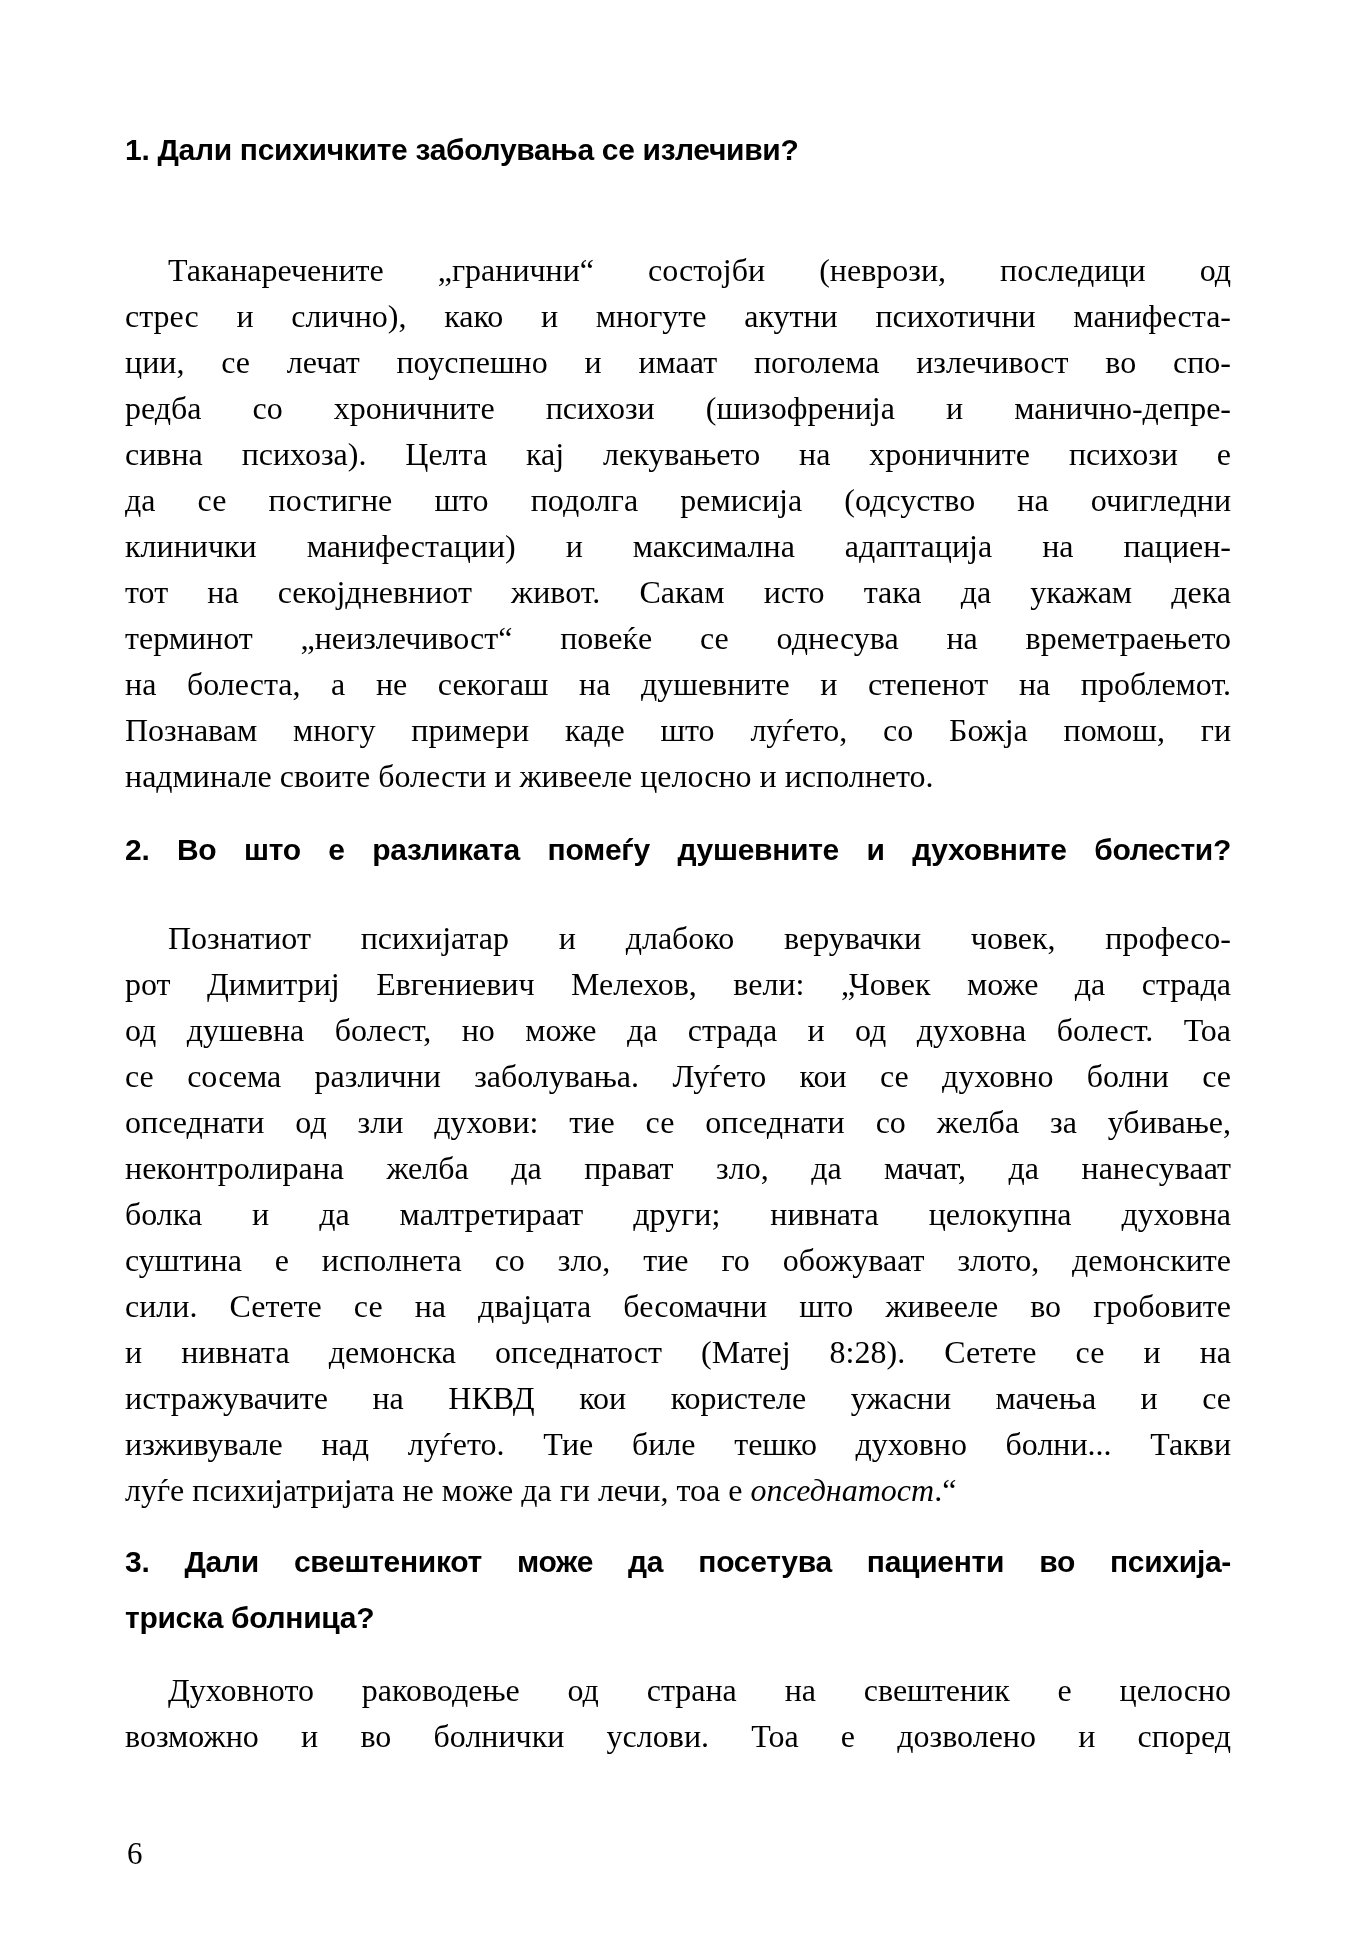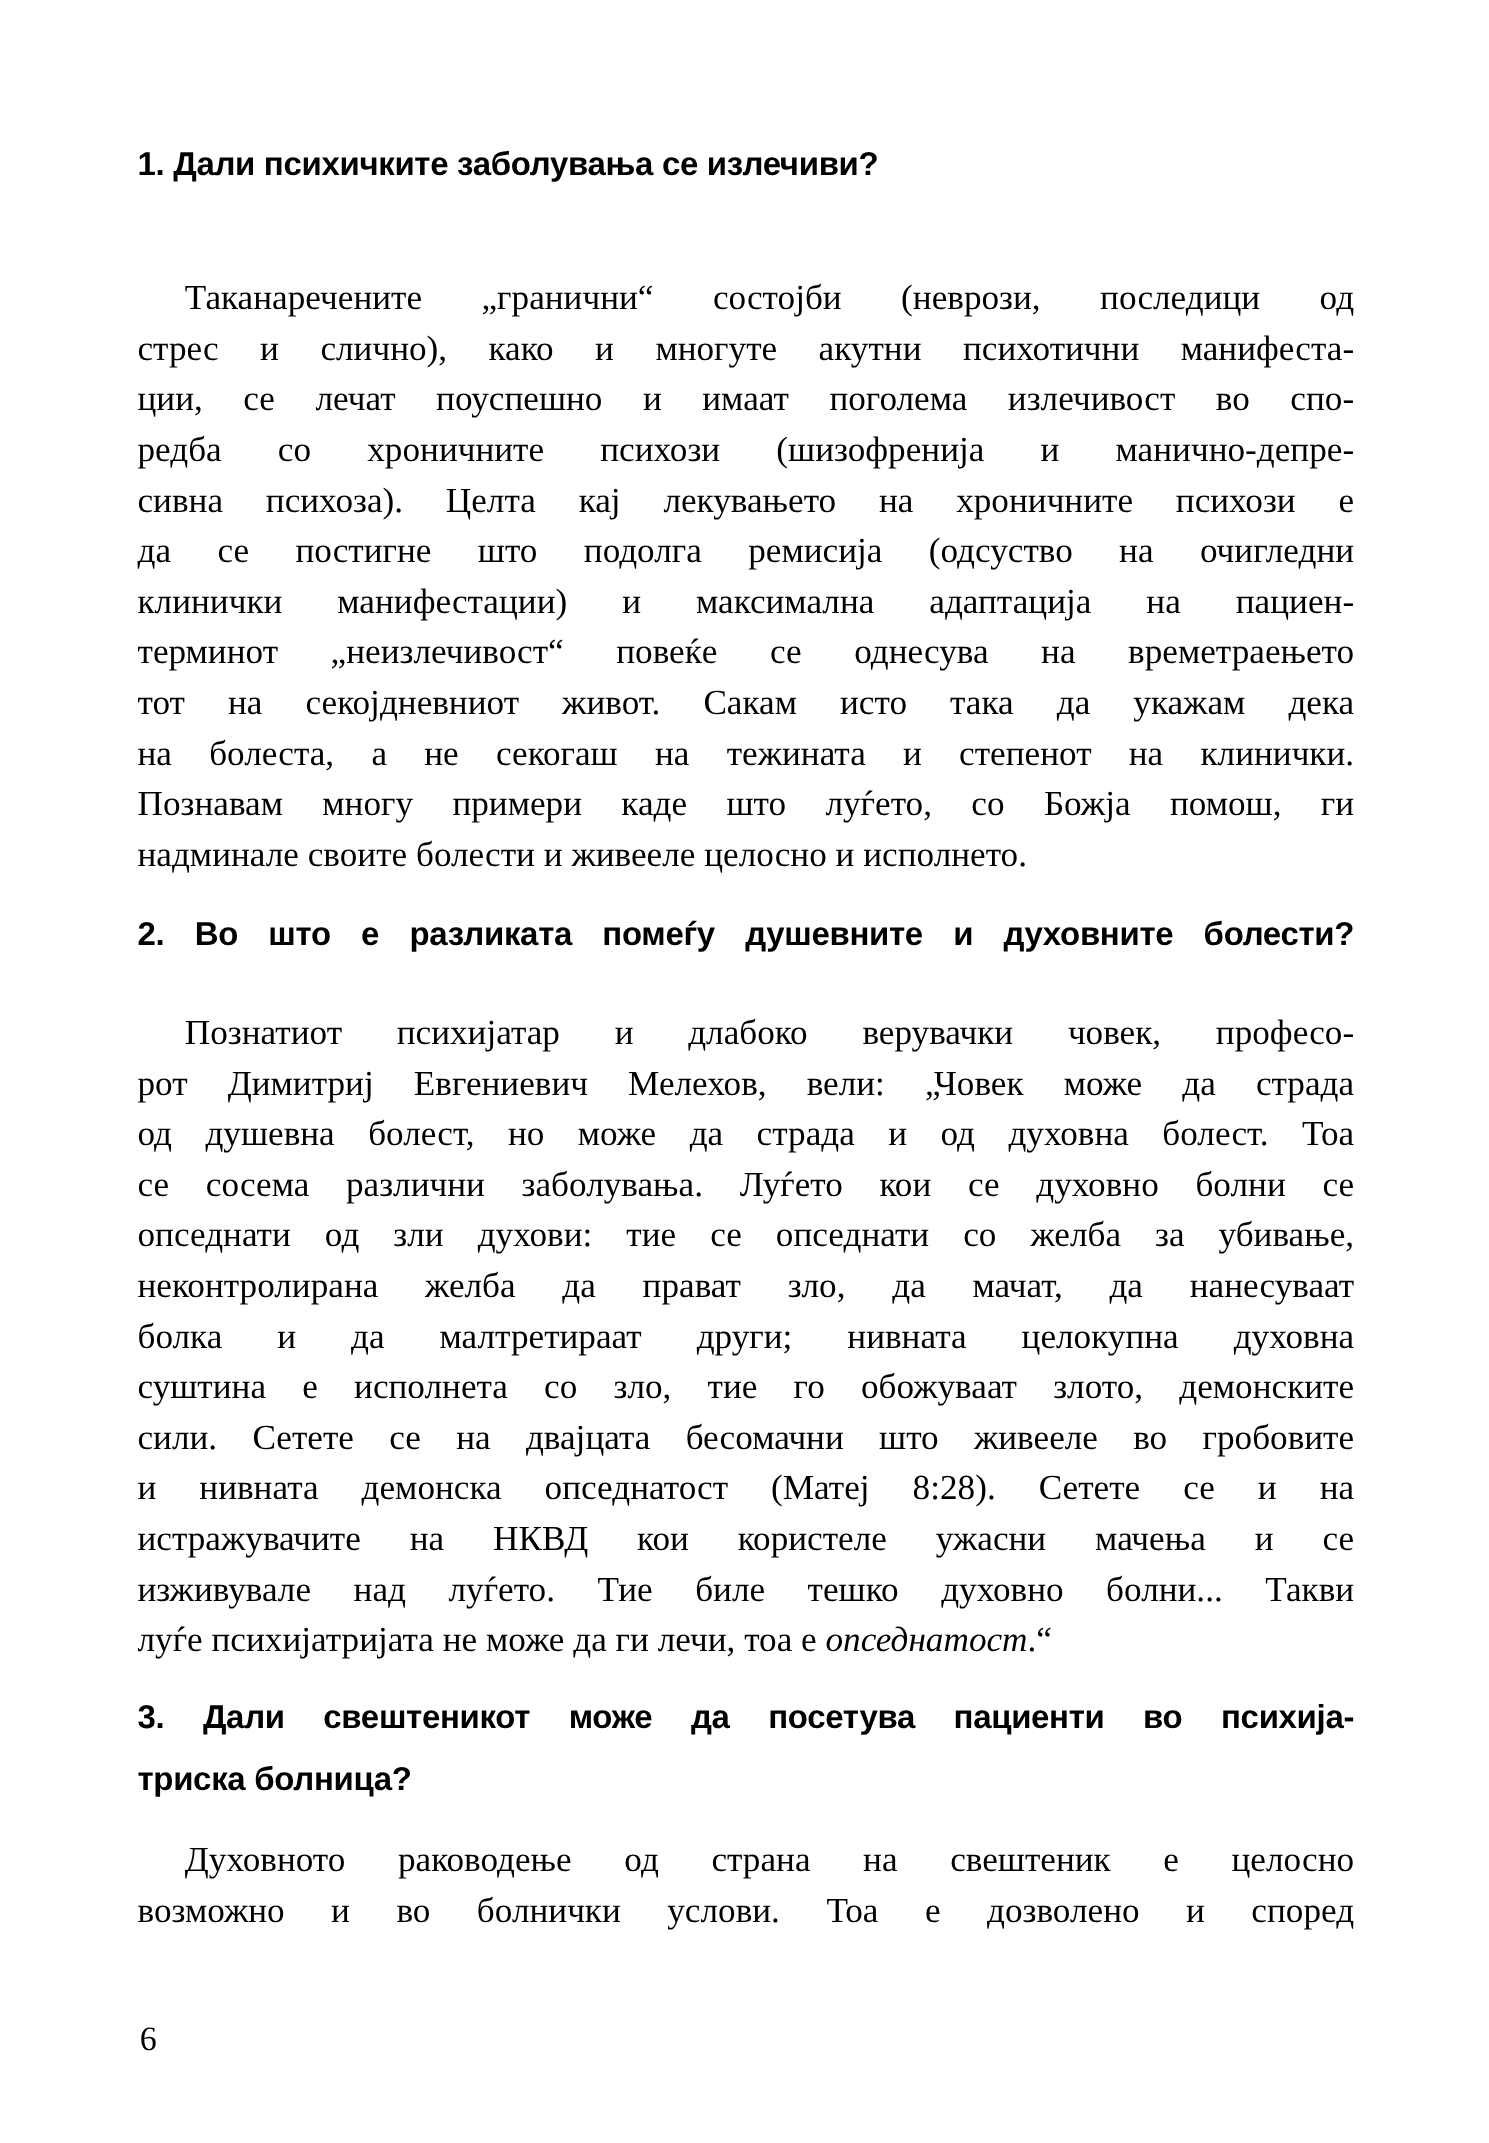--- a/index.html
+++ b/index.html
@@ -65,23 +65,23 @@
   <h2 class="heading content-block" style="top:133px;">1. Дали психичките заболувања се излечиви?</h2>
 
   <div class="para content-block" style="top:228px;">
       <div class="tline just ind"><span>Таканаречените „гранични“ состојби (неврози, последици од</span></div>
       <div class="tline just"><span>стрес и слично), како и многуте акутни психотични манифеста-</span></div>
       <div class="tline just"><span>ции, се лечат поуспешно и имаат поголема излечивост во спо-</span></div>
       <div class="tline just"><span>редба со хроничните психози (шизофренија и манично-депре-</span></div>
       <div class="tline just"><span>сивна психоза). Целта кај лекувањето на хроничните психози е</span></div>
       <div class="tline just"><span>да се постигне што подолга ремисија (одсуство на очигледни</span></div>
       <div class="tline just"><span>клинички манифестации) и максимална адаптација на пациен-</span></div>
+      <div class="tline just"><span>тот на секојдневниот живот. Сакам исто така да укажам дека</span></div>
       <div class="tline just"><span>терминот „неизлечивост“ повеќе се однесува на времетраењето</span></div>
-      <div class="tline just"><span>тот на секојдневниот живот. Сакам исто така да укажам дека</span></div>
-      <div class="tline just"><span>на болеста, а не секогаш на тежината и степенот на клинички.</span></div>
+      <div class="tline just"><span>на болеста, а не секогаш на душевните и степенот на проблемот.</span></div>
       <div class="tline just"><span>Познавам многу примери каде што луѓето, со Божја помош, ги</span></div>
       <div class="tline"><span>надминале своите болести и живееле целосно и исполнето.</span></div>
     </div>
 
   <div class="heading content-block" style="top:822px;">
       <div class="tline just"><span>2. Во што е разликата помеѓу душевните и духовните болести?</span></div>
     </div>
 
   <div class="para content-block" style="top:896px;">
       <div class="tline just ind"><span>Познатиот психијатар и длабоко верувачки човек, професо-</span></div>

